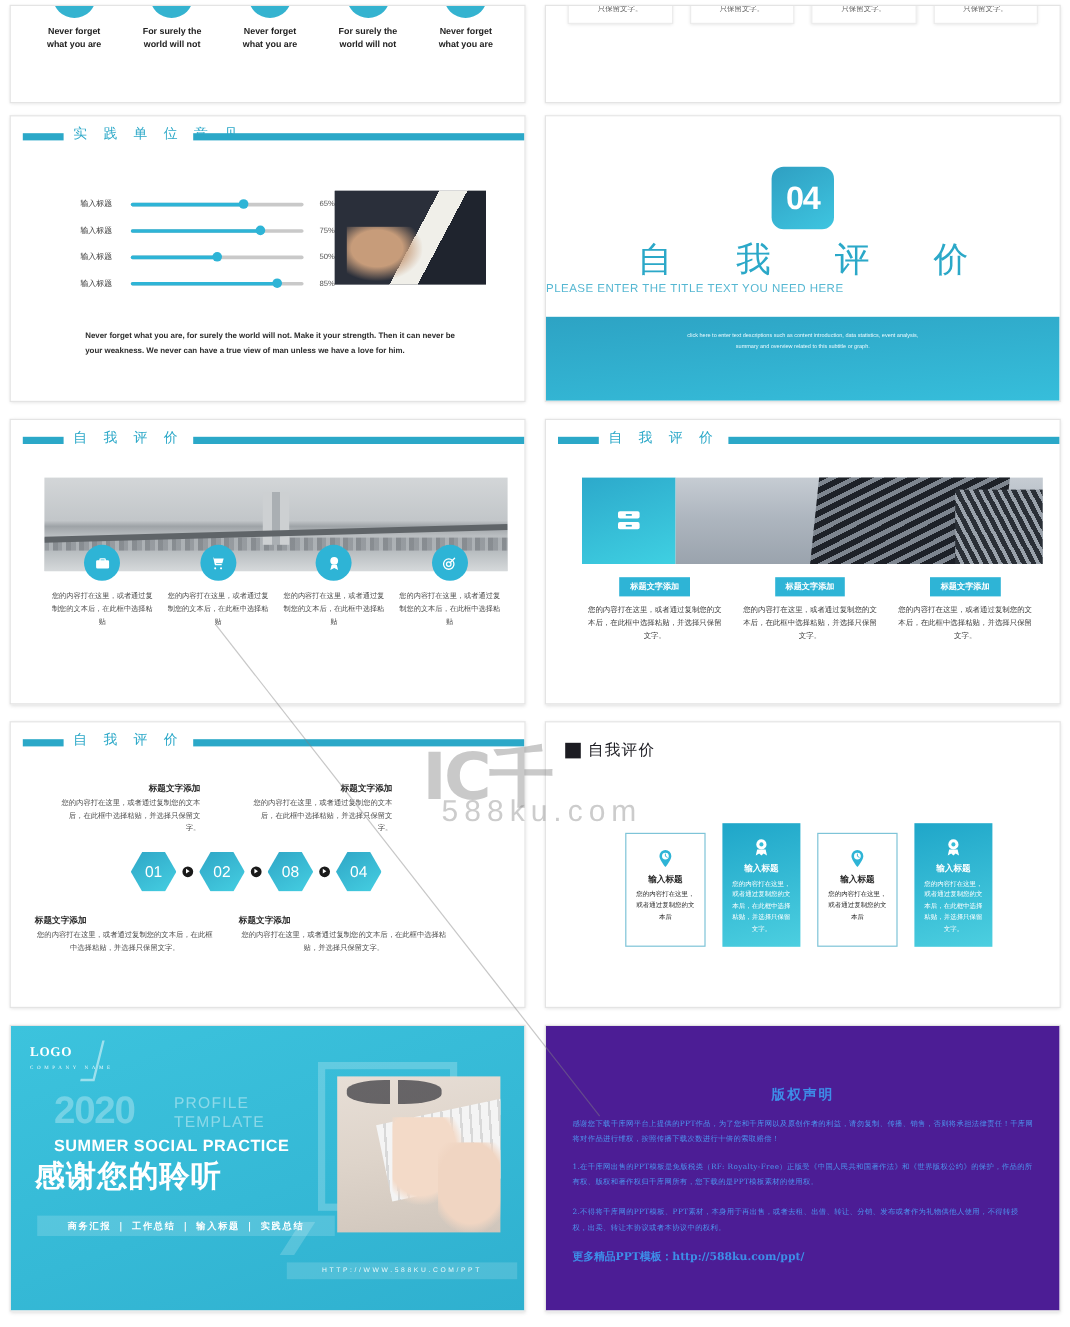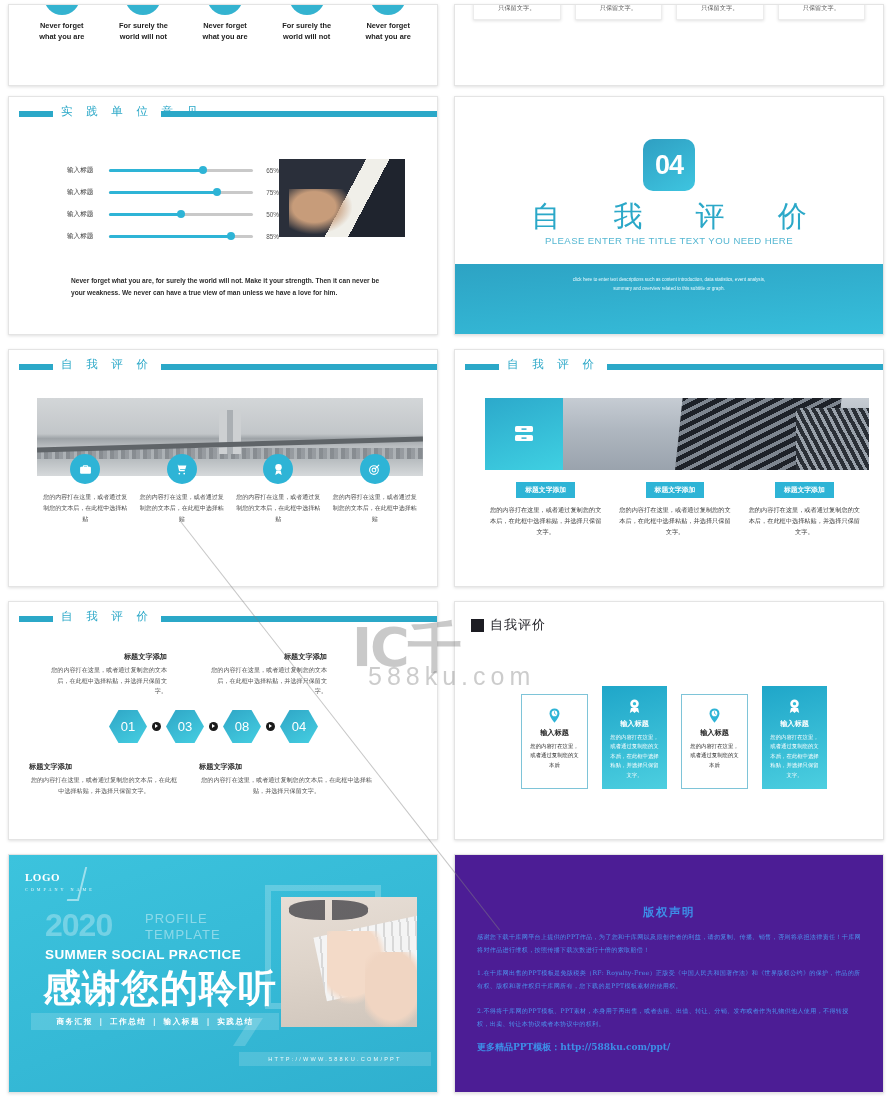--- a/index.html
+++ b/index.html
@@ -127,21 +127,21 @@
     display: flex; align-items: center; justify-content: center;
     letter-spacing: -1px;
   }
   .s4 .big {
     position: absolute; left: 0; right: 0; top: 100px;
     text-align: center; font-size: 29px; color: #2ba8c8;
     letter-spacing: 22px; text-indent: 22px;
   }
   .s4 .sub {
     position: absolute; left: 0; right: 0; top: 138px;
-    text-align: center; font-size: 9.6px; color: #55b7d2; letter-spacing: .4px;
+    font-size: 9.6px; color: #55b7d2; letter-spacing: .4px;
   }
   .s4 .banddesc {
     position: absolute; left: 0; right: 0; bottom: 40px;
     text-align: center; color: #eafaff; font-size: 4.6px; line-height: 2.1;
   }
 
   
   .s5 { position: relative; height: 100%; }
   .s5 .pic {
     position: absolute; left: 28px; right: 14px; top: 48px; height: 78px;
@@ -265,22 +265,22 @@
   }
   .s9 .prof {
     position: absolute; left: 136px; top: 56px;
     font-size: 13px; line-height: 1.25; color: rgba(255,255,255,.42); letter-spacing: 1px;
   }
   .s9 .eng {
     position: absolute; left: 36px; top: 92px;
     font-size: 13.5px; font-weight: bold; color: #fff; letter-spacing: .4px;
   }
   .s9 .cnbig {
-    position: absolute; left: 34px; top: 108px;
-    font-size: 38px; font-weight: bold; color: #fff; letter-spacing: 1px;
+    position: absolute; left: 20px; top: 108px;
+    font-size: 25px; font-weight: bold; color: #fff; letter-spacing: 1px;
   }
   .s9 .navbar {
     position: absolute; left: 22px; top: 158px; width: 248px; height: 17px;
     background: rgba(255,255,255,.16);
     display: flex; align-items: center; justify-content: center;
     color: #fff; font-size: 7.6px; font-weight: bold; letter-spacing: 1.5px;
   }
   .s9 .frame {
     position: absolute; left: 256px; top: 30px; width: 116px; height: 124px;
     border: 6px solid rgba(255,255,255,.22);
@@ -581,21 +581,21 @@
             <div class="tb cn">您的内容打在这里，或者通过复制您的文本后，在此框中选择粘贴，并选择只保留文字。</div>
           </div>
           <div class="tTop" style="left:198px; top:50px;">
             <div class="th cn">标题文字添加</div>
             <div class="tb cn">您的内容打在这里，或者通过复制您的文本后，在此框中选择粘贴，并选择只保留文字。</div>
           </div>
 
           <div class="hexrow">
             <div class="hex">01</div>
             <div class="dot"></div>
-            <div class="hex">03</div>
+            <div class="hex">02</div>
             <div class="dot"></div>
             <div class="hex">08</div>
             <div class="dot"></div>
             <div class="hex">04</div>
           </div>
 
           <div class="tBot" style="left:20px; top:160px;">
             <div class="th cn">标题文字添加</div>
             <div class="tb cn">您的内容打在这里，或者通过复制您的文本后，在此框中选择粘贴，并选择只保留文字。</div>
           </div>

